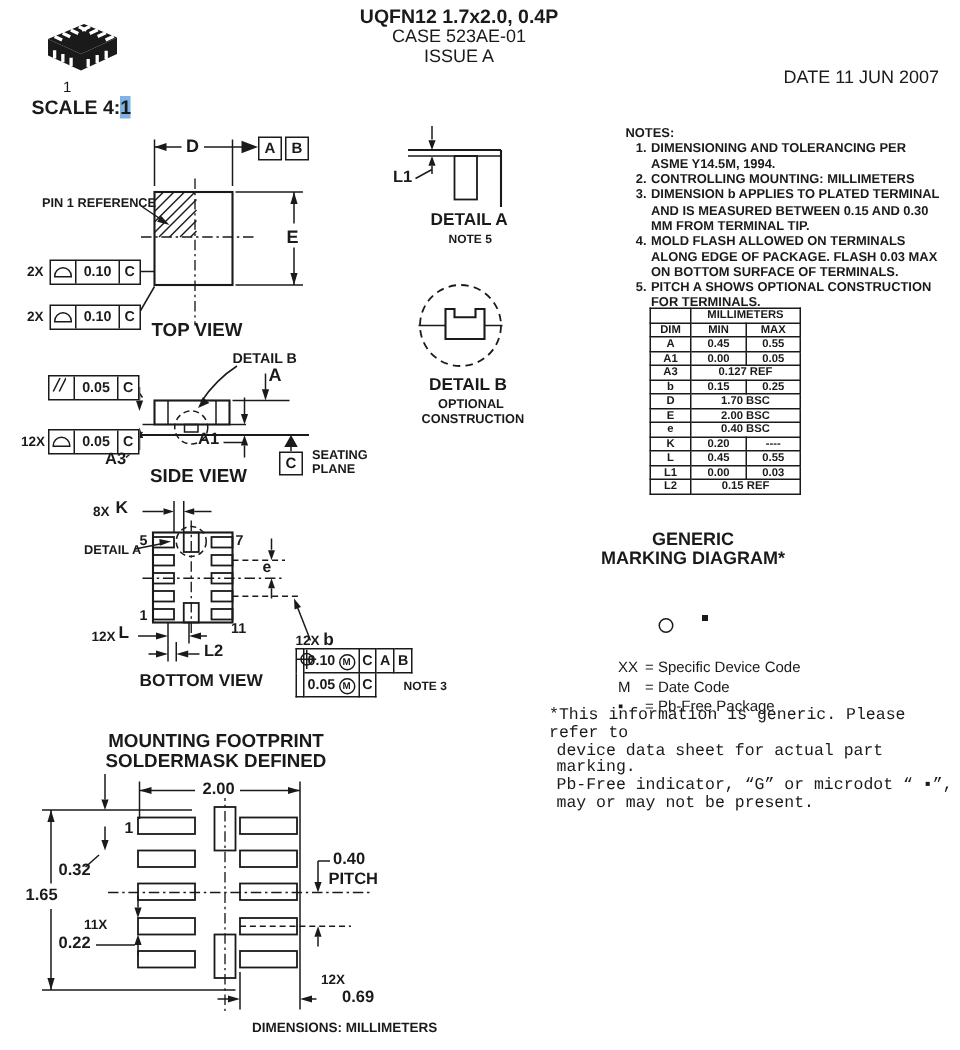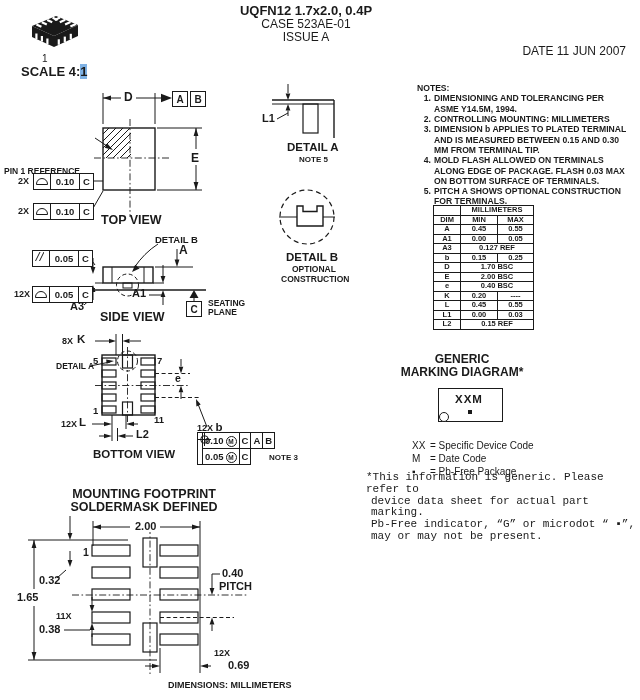--- a/index.html
+++ b/index.html
@@ -267,21 +267,21 @@
   <div class="lbl sz12 reg ctr abs" style="left:196px;top:31px;width:220px;font-weight:normal;">ISSUE A</div>
   <div class="lbl sz12 reg abs" style="right:14px;top:45px;font-weight:normal;">DATE 11 JUN 2007</div>
 
   <div class="lbl sz10 reg" style="left:42px;top:54px;font-weight:normal;">1</div>
   <div class="lbl sz13" style="left:21px;top:65px;"><span>SCALE 4:</span><span class="hl">1</span></div>
 
   <div class="lbl sz12" style="left:124px;top:91px;">D</div>
   <div class="lbl sz12 whitebg" style="left:190px;top:152px;">E</div>
   <div class="datum-box" style="left:172px;top:91px;">A</div>
   <div class="datum-box" style="left:190px;top:91px;">B</div>
-  <div class="lbl sz85" style="left:4px;top:131px;margin-top:36px;">PIN 1 REFERENCE</div>
+  <div class="lbl sz85" style="left:28px;top:131px;">PIN 1 REFERENCE</div>
 
   <div class="lbl sz9" style="left:18px;top:177px;">2X</div>
   <div class="fcf" style="left:33px;top:173px;">
     <div class="cell w16">
         <div class="sym-profile"></div>
       </div>
     <div class="cell w28">0.10</div>
     <div class="cell w13">C</div>
   </div>
   <div class="lbl sz9" style="left:18px;top:207px;">2X</div>
@@ -454,42 +454,39 @@
     <tr>
       <td><span>0.05</span><span class="circM">M</span></td>
       <td>C</td>
     </tr>
   </tbody>
     </table>
   <div class="lbl sz8" style="left:269px;top:454px;">NOTE 3</div>
 
   <div class="lbl sz12 ctr abs" style="left:382px;top:353px;width:160px;">GENERIC</div>
   <div class="lbl sz12 ctr abs" style="left:382px;top:366px;width:160px;">MARKING DIAGRAM*</div>
-  <div class="chip">
-    <div class="lbl sz115 ctr" style="left:0;top:5px;width:60px;letter-spacing:1px;">XXM</div>
-  </div>
   <div class="chip-dot"></div>
   <div class="chip-circle"></div>
   <div class="legend-row" style="left:412px;top:440px;"><span class="legend-sym">XX</span><span>= Specific Device Code</span></div>
   <div class="legend-row" style="left:412px;top:453px;"><span class="legend-sym">M</span><span>= Date Code</span></div>
   <div class="legend-row" style="left:412px;top:466px;"><span class="legend-sym">▪</span><span>= Pb-Free Package</span></div>
   <div class="footnote">
     <div>*This information is generic. Please refer to</div>
     <div>device data sheet for actual part marking.</div>
     <div>Pb-Free indicator, “G” or microdot “ ▪”,</div>
     <div>may or may not be present.</div>
   </div>
 
   <div class="lbl sz125 ctr abs" style="left:33px;top:488px;width:222px;">MOUNTING FOOTPRINT</div>
   <div class="lbl sz125 ctr abs" style="left:33px;top:501px;width:222px;">SOLDERMASK DEFINED</div>
   <div class="lbl whitebg" style="left:134px;top:521px;">2.00</div>
   <div class="lbl whitebg" style="left:16px;top:592px;">1.65</div>
   <div class="lbl sz105" style="left:83px;top:547px;">1</div>
   <div class="lbl" style="left:39px;top:575px;">0.32</div>
   <div class="lbl sz9" style="left:56px;top:612px;">11X</div>
-  <div class="lbl" style="left:39px;top:624px;">0.38</div>
+  <div class="lbl" style="left:39px;top:624px;">0.22</div>
   <div class="lbl" style="left:222px;top:568px;">0.40</div>
   <div class="lbl" style="left:219px;top:581px;">PITCH</div>
   <div class="lbl sz9" style="left:214px;top:649px;">12X</div>
   <div class="lbl" style="left:214px;top:660px;margin-left:14px;">0.69</div>
   <div class="lbl sz9" style="left:152px;top:681px;padding-left:16px;">DIMENSIONS: MILLIMETERS</div>
 
 </div>
 
 </body></html>

